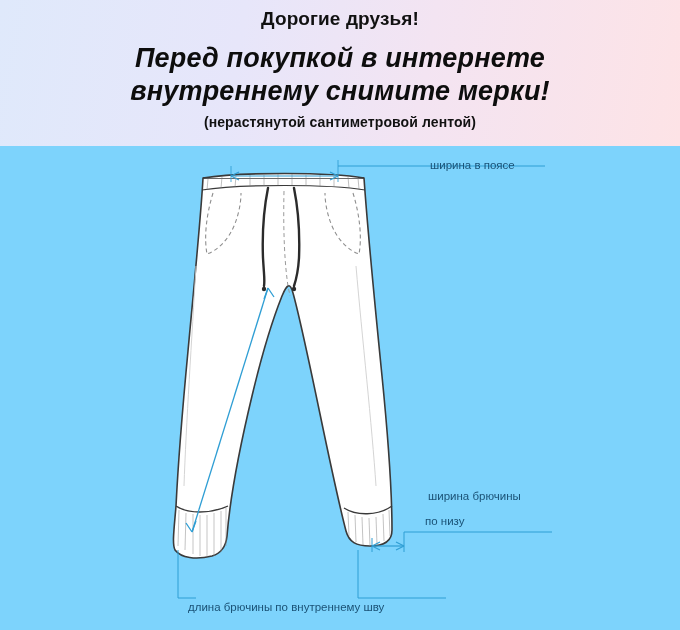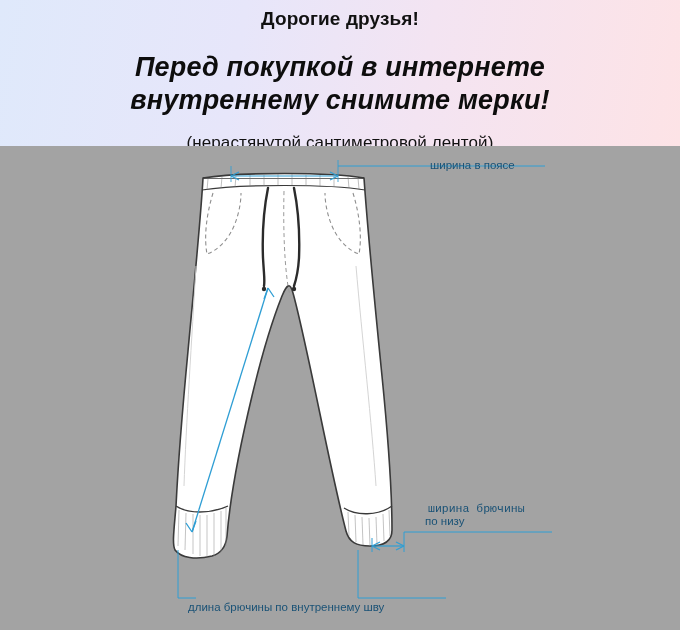--- a/index.html
+++ b/index.html
@@ -43,52 +43,52 @@
     line-height: 1.2;
     margin-top: 2px;
   }
   .banner-line2 {
     font-size: 27px;
     font-weight: bold;
     font-style: italic;
     color: #0d0d0d;
     line-height: 1.22;
     text-align: center;
-    margin-top: 20px;
+    margin-top: 11px;
     letter-spacing: 0.2px;
   }
   .banner-line3 {
-    font-size: 17px;
-    font-weight: normal;
+    font-size: 14px;
+    font-weight: bold;
     color: #111111;
-    margin-top: 16px;
+    margin-top: 6px;
     letter-spacing: 0.1px;
   }
 
   
   .diagram {
     position: absolute;
     left: 0;
     top: 146px;
     width: 680px;
     height: 484px;
-    background: #a3a3a3;
+    background: #7dd3fc;
   }
   .diagram svg {
     display: block;
   }
   .anno {
     position: absolute;
     font-size: 11.5px;
     color: #1a5276;
     white-space: nowrap;
     line-height: 1.25;
   }
   .anno-waist  { left: 430px; top: 12px; }
-  .anno-hem    { left: 428px; top: 356px; font-family: Liberation Mono, monospace; }
+  .anno-hem    { left: 428px; top: 343px; }
   .anno-hem2   { left: 425px; top: 368px; }
   .anno-inseam { left: 188px; top: 454px; }
 </style>
 </head>
 <body>
 
 <div class="page">
 
   <div class="banner">
     <div class="banner-line1">Дорогие друзья!</div>

